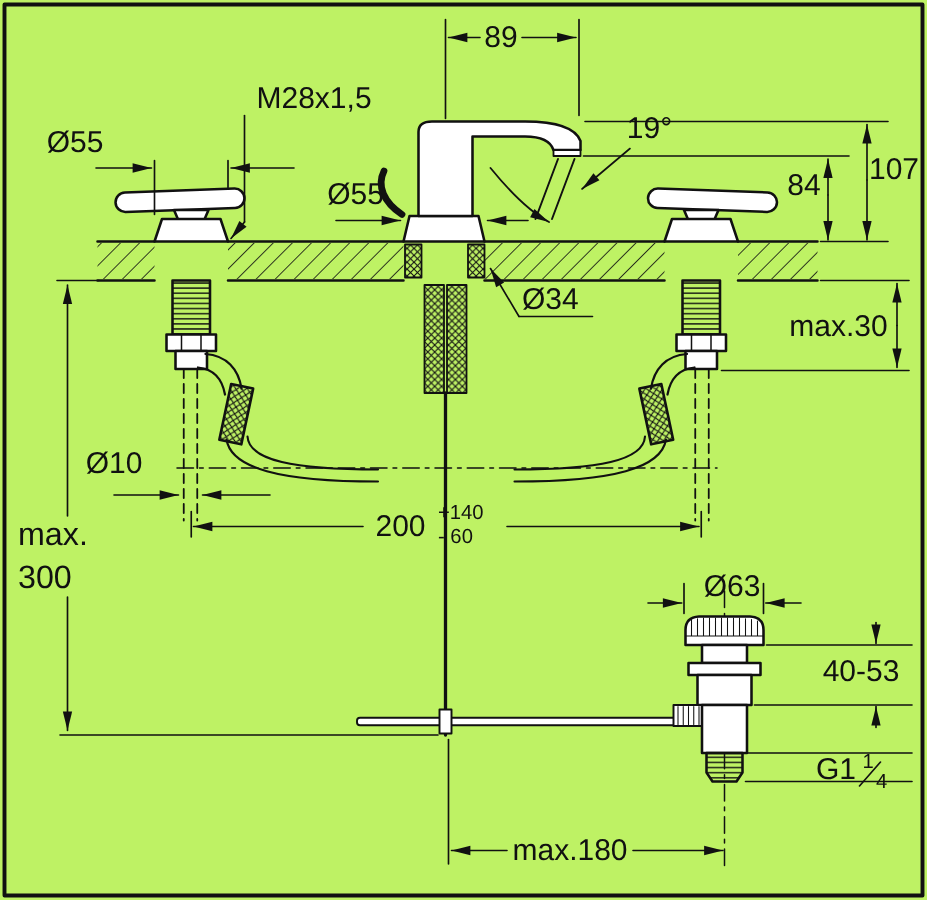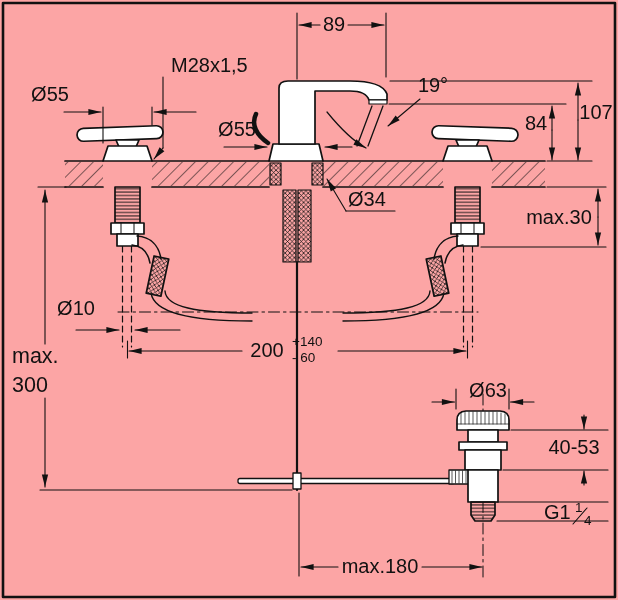--- a/index.html
+++ b/index.html
@@ -1,16 +1,16 @@
 <!DOCTYPE html>
 <html><head>
 <meta charset="utf-8">
 <style>
   html,body{margin:0;padding:0;background:#ffffff;}
-  .stage{position:relative;width:618px;height:600px;background:#fca5a5;overflow:hidden;}
+  .stage{position:relative;width:618px;height:600px;background:#bef264;overflow:hidden;}
   svg{display:block;}
   .t{font-family:"Liberation Sans","DejaVu Sans",sans-serif;font-size:20px;fill:#111;stroke:none;}
   .ts{font-size:13.5px;}
   .tl{font-size:21.5px;}
 </style>
 </head>
 <body>
 
 <div class="stage">
 <svg width="618" height="600" viewBox="0 0 618 600">

